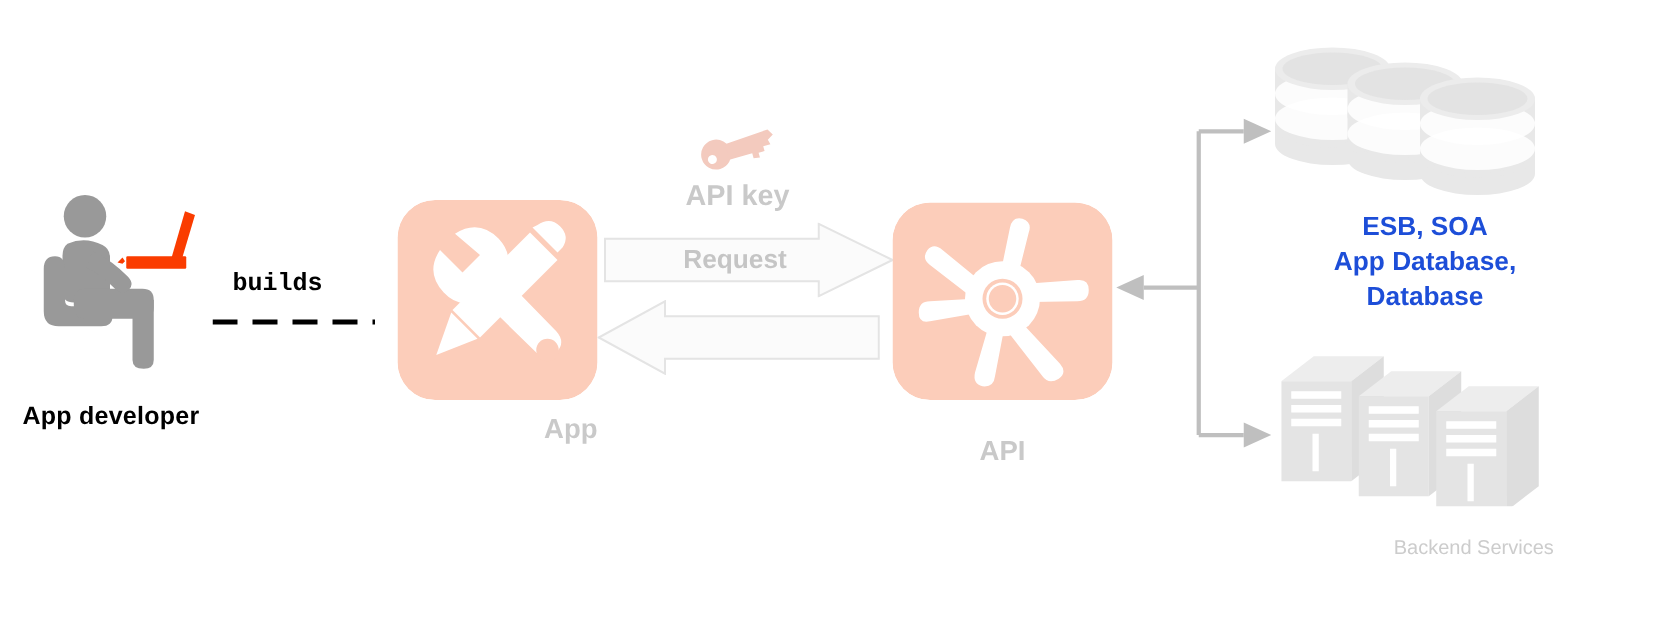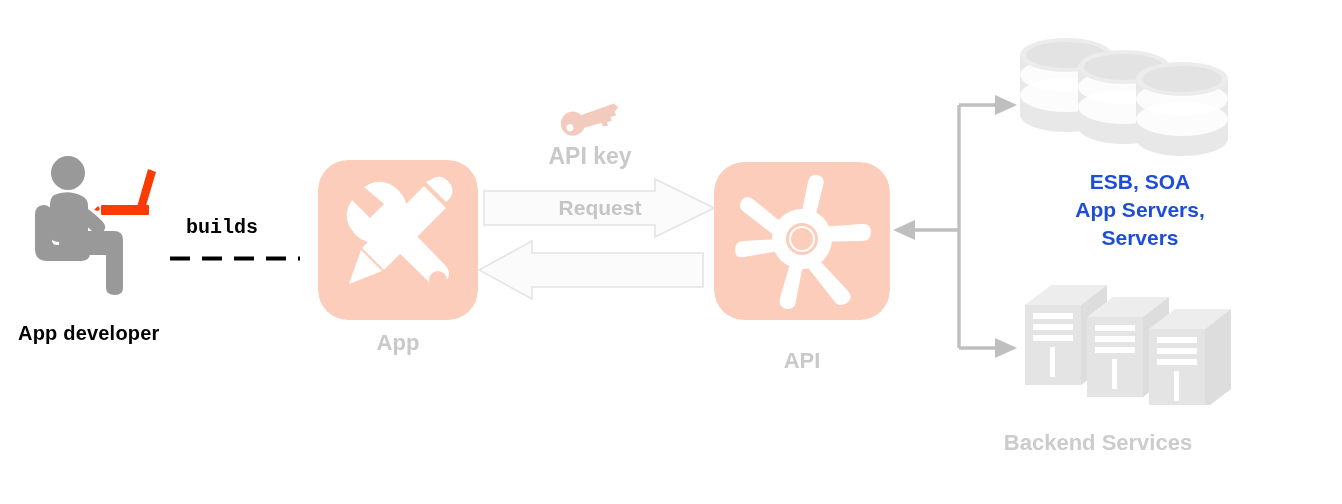--- a/index.html
+++ b/index.html
@@ -48,21 +48,21 @@
   
   #app-node { left: 318px; top: 160px; width: 160px; height: 160px; }
   .tile {
     width: 100%; height: 100%;
     border-radius: 30px;
     display: block;
   }
   #app-label {
     left: 318px; top: 330px;
     width: 160px;
-    text-align: center;
+    text-align: right;
     font-size: 22px;
     font-weight: bold;
     color: #c9c9c9;
   }
 
   
   #api-key-icon { left: 558px; top: 100px; width: 62px; height: 36px; }
   #api-key-label {
     left: 500px; top: 143px;
     width: 180px;
@@ -74,21 +74,20 @@
 
   
   #request-arrow { left: 483px; top: 178px; width: 232px; height: 60px; }
   #request-text {
     left: 483px; top: 196px;
     width: 210px;
     text-align: center;
     font-size: 21px;
     font-weight: bold;
     color: #c5c5c5;
-    margin-left: 12px;
   }
   #response-arrow { left: 478px; top: 240px; width: 226px; height: 60px; }
   #response-text {
     left: 496px; top: 258px;
     width: 210px;
     text-align: center;
     font-size: 21px;
     font-weight: bold;
     color: #c5c5c5;
   }
@@ -115,25 +114,25 @@
     text-align: center;
     font-size: 21px;
     font-weight: bold;
     color: #1d4ed8;
     line-height: 28px;
   }
 
   
   #servers-icon { left: 1025px; top: 283px; width: 235px; height: 122px; }
   #backend-label {
-    left: 938px; top: 430px;
+    left: 1019px; top: 430px;
     width: 320px;
     text-align: center;
-    font-size: 22px;
-    font-weight: bold;
+    font-size: 16px;
+    font-weight: normal;
     color: #cccccc;
     white-space: nowrap;
   }
 </style>
 </head>
 <body>
 
 <div id="canvas">
 
   <div class="abs" id="developer-group">
@@ -264,22 +263,22 @@
           <ellipse cx="46" cy="18" rx="40" ry="13" fill="#e3e3e3"></ellipse>
         </g>
       </defs>
       <use href="#cyl" x="0" y="2"></use>
       <use href="#cyl" x="58" y="14"></use>
       <use href="#cyl" x="116" y="26"></use>
     </svg>
   </div>
   <div class="abs" id="database-label">
     <div>ESB, SOA</div>
-    <div>App Servers,</div>
-    <div>Servers</div>
+    <div>App Database,</div>
+    <div>Database</div>
   </div>
 
   <div class="abs" id="servers-icon">
     <svg width="235" height="122" viewBox="0 0 235 122" xmlns="http://www.w3.org/2000/svg">
       <defs>
         <g id="srv">
 
           <path d="M0 22 L26 2 L82 2 L56 22 Z" fill="#ededed"></path>
 
           <rect x="0" y="22" width="56" height="80" fill="#e4e4e4"></rect>

